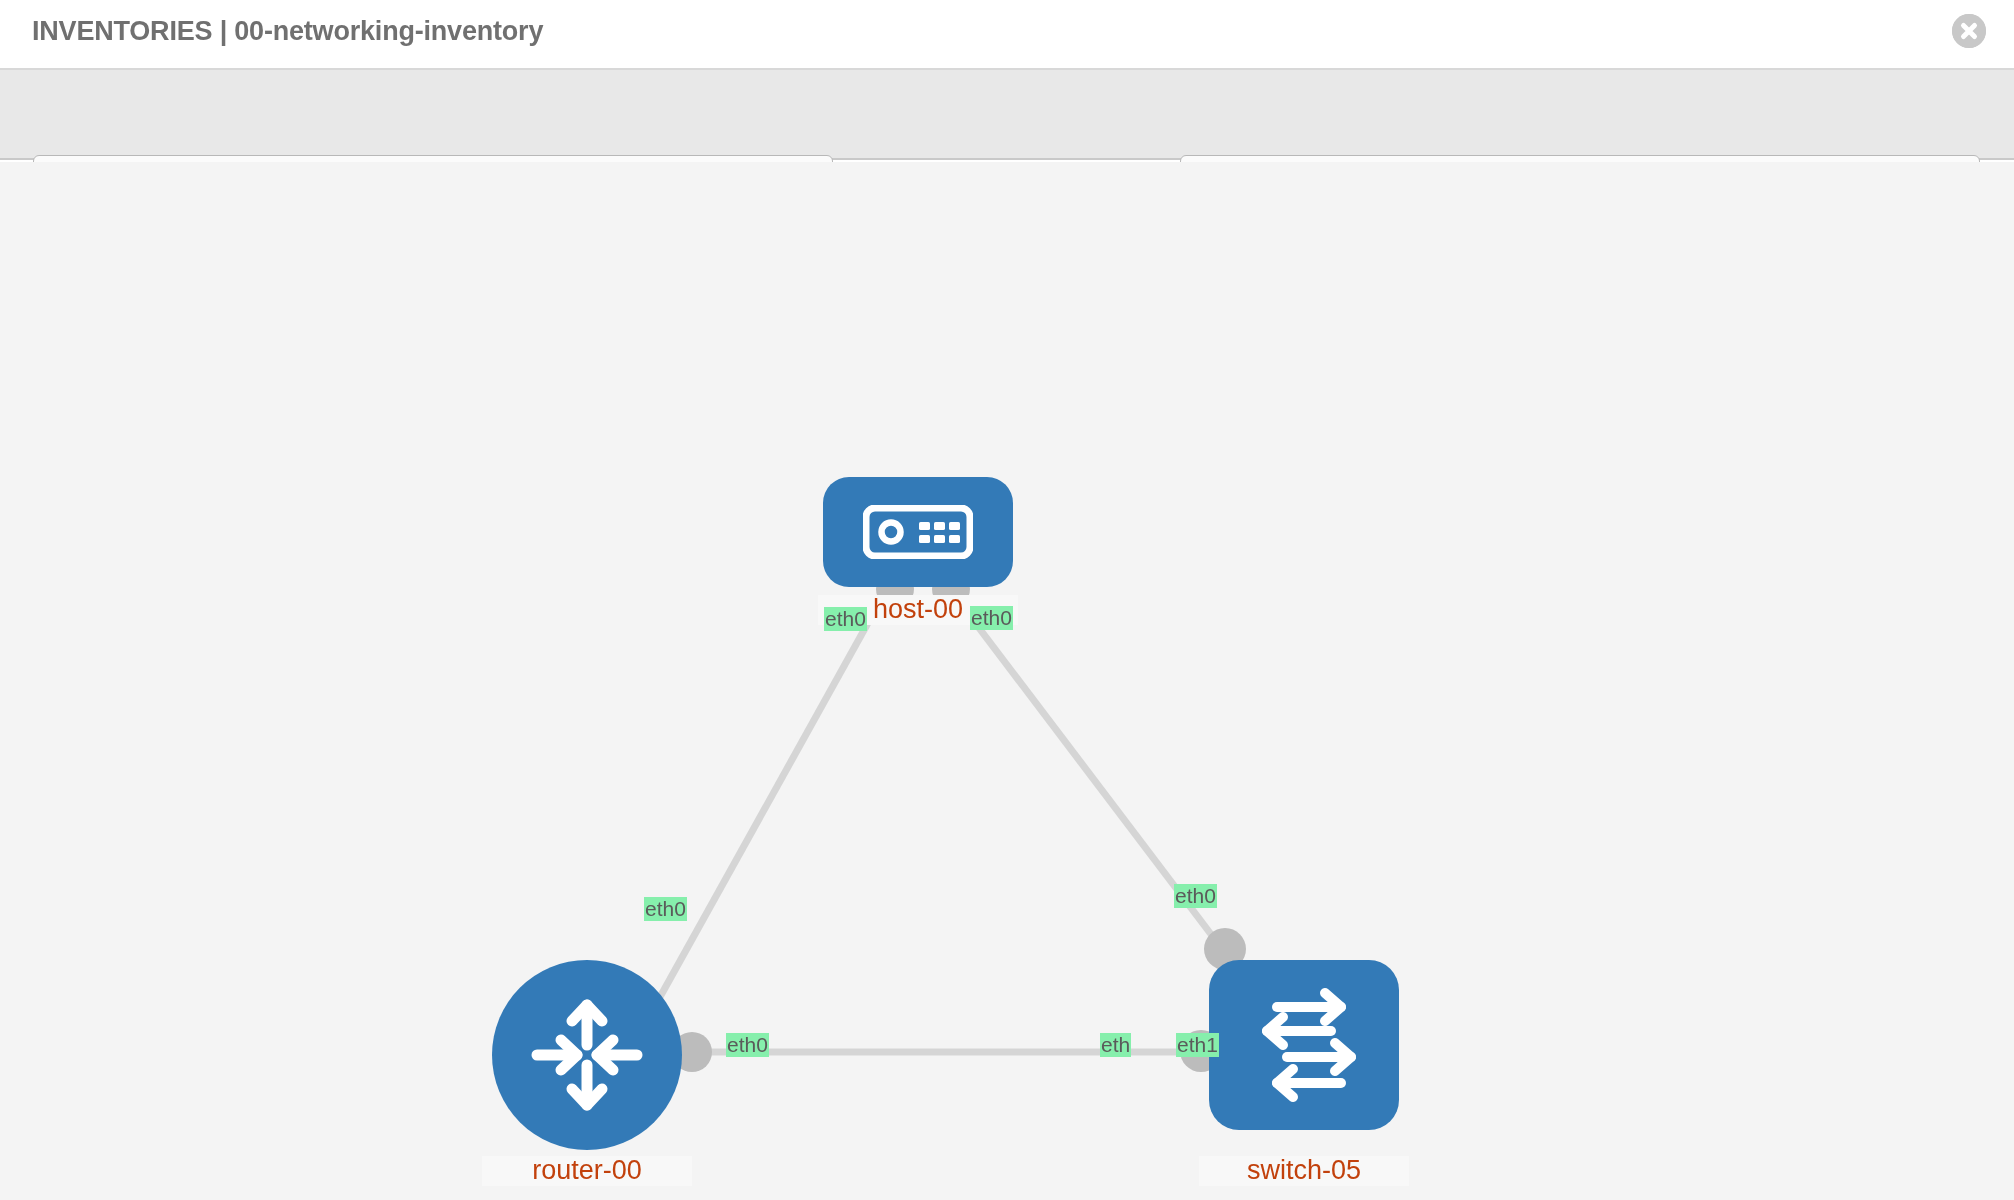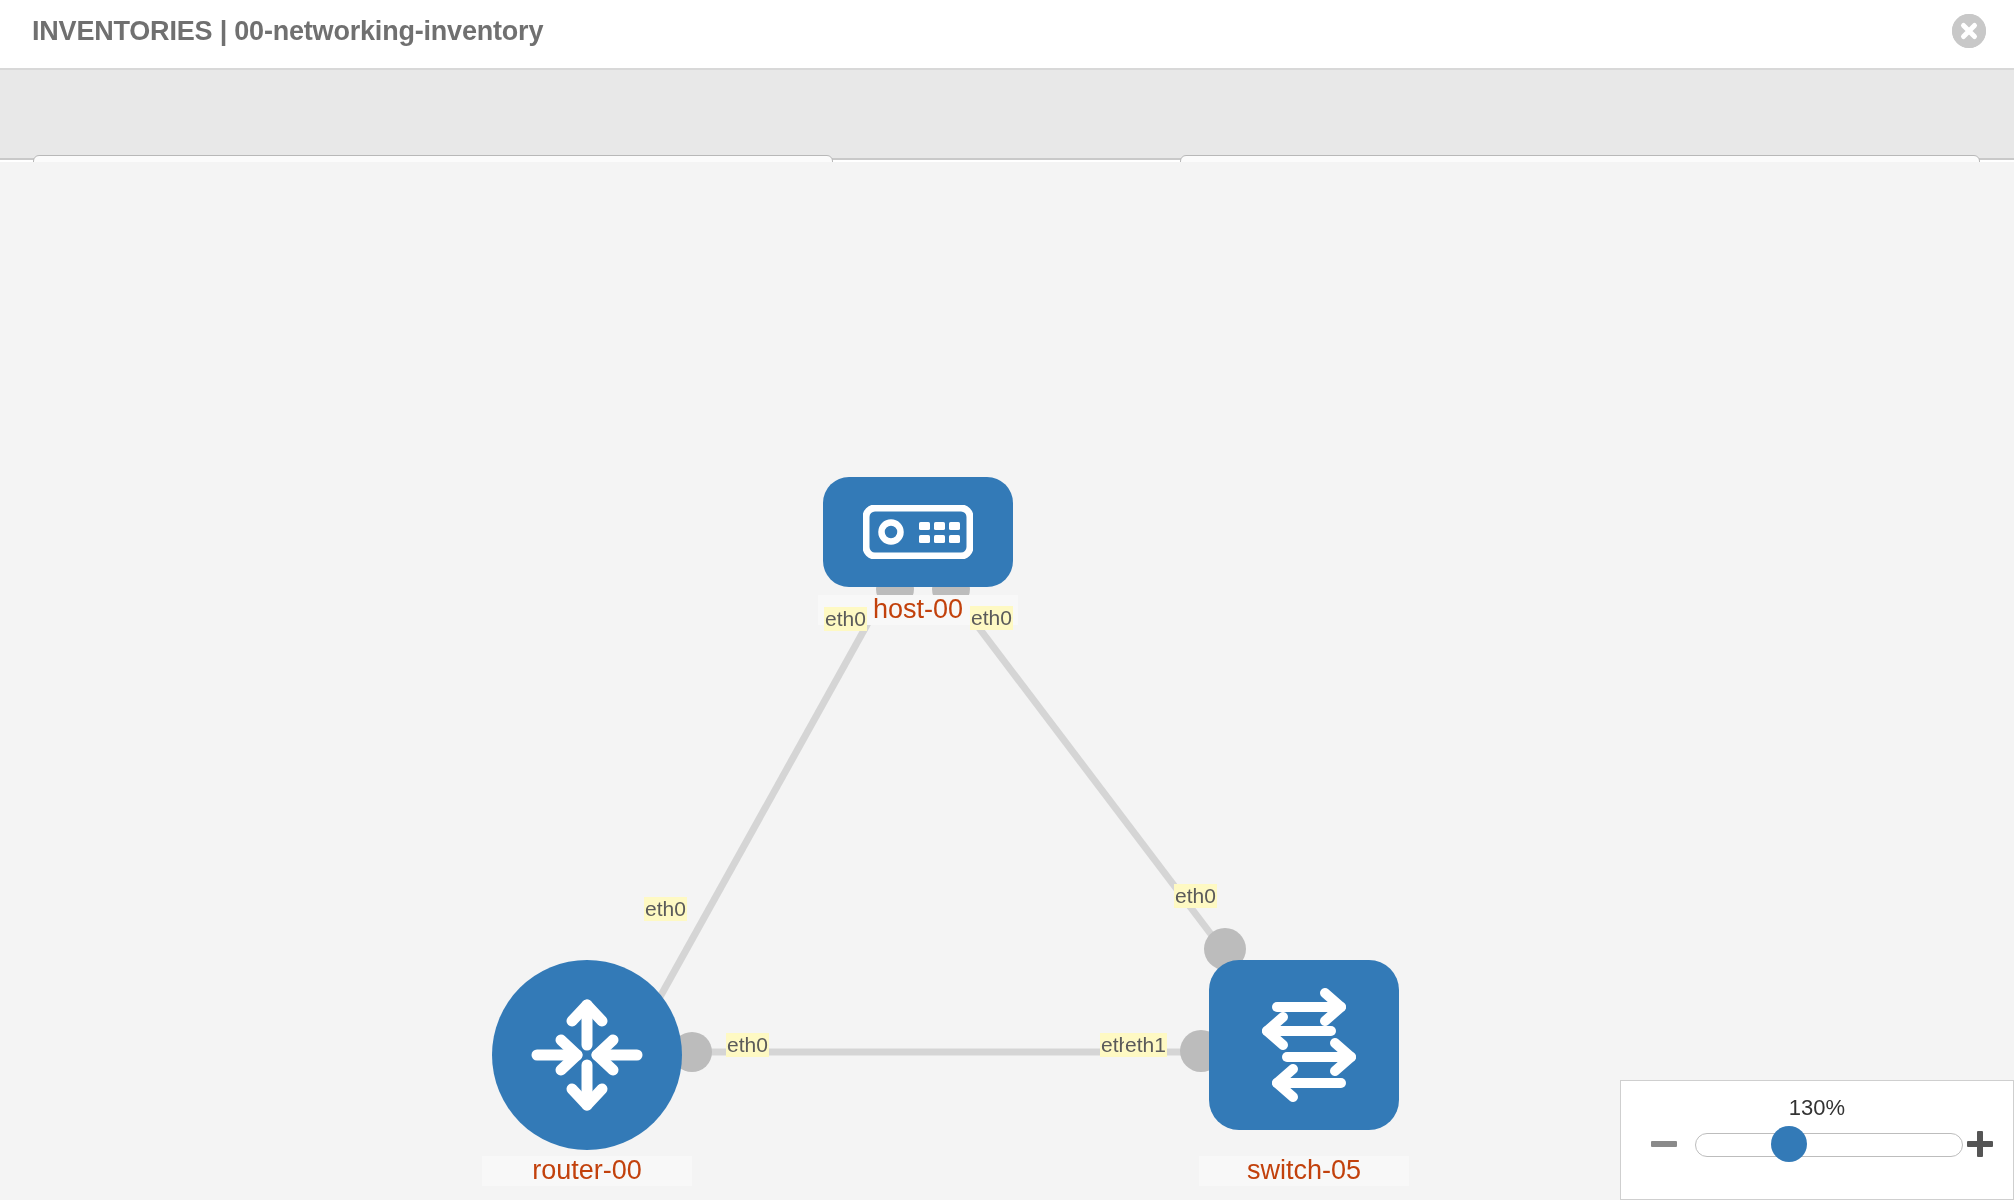--- a/index.html
+++ b/index.html
@@ -145,21 +145,21 @@
     position: absolute;
     background: #bcbcbc;
     border-radius: 50%;
   }
 
   
   .iflabel {
     position: absolute;
     font-size: 21px;
     color: #5a5a5a;
-    background: #fef9c3;
+    background: #86efac;
     white-space: nowrap;
     padding: 0 1px;
     line-height: 1.15;
   }
 
   
   .zoom-panel {
     position: absolute;
     left: 1620px; top: 1080px;
     width: 394px; height: 120px;
@@ -339,24 +339,17 @@
     </div>
 
     <div class="iflabel" style="left:824px; top:445px;">eth0</div>
     <div class="iflabel" style="left:970px; top:444px;">eth0</div>
 
     <div class="iflabel" style="left:644px; top:735px;">eth0</div>
     <div class="iflabel" style="left:1174px; top:722px;">eth0</div>
 
     <div class="iflabel" style="left:726px; top:871px;">eth0</div>
     <div class="iflabel" style="left:1100px; top:871px;">eth</div>
-    <div class="iflabel" style="left:1124px; top:871px;">eth1</div>
+    <div class="iflabel" style="left:1176px; top:871px;">eth1</div>
   </div>
 
-  <div class="zoom-panel">
-    <div class="zoom-value">130%</div>
-    <div class="zoom-minus"></div>
-    <div class="zoom-track"></div>
-    <div class="zoom-thumb"></div>
-    <div class="zoom-plus"></div>
-  </div>
 
 </div>
 
 </body></html>

